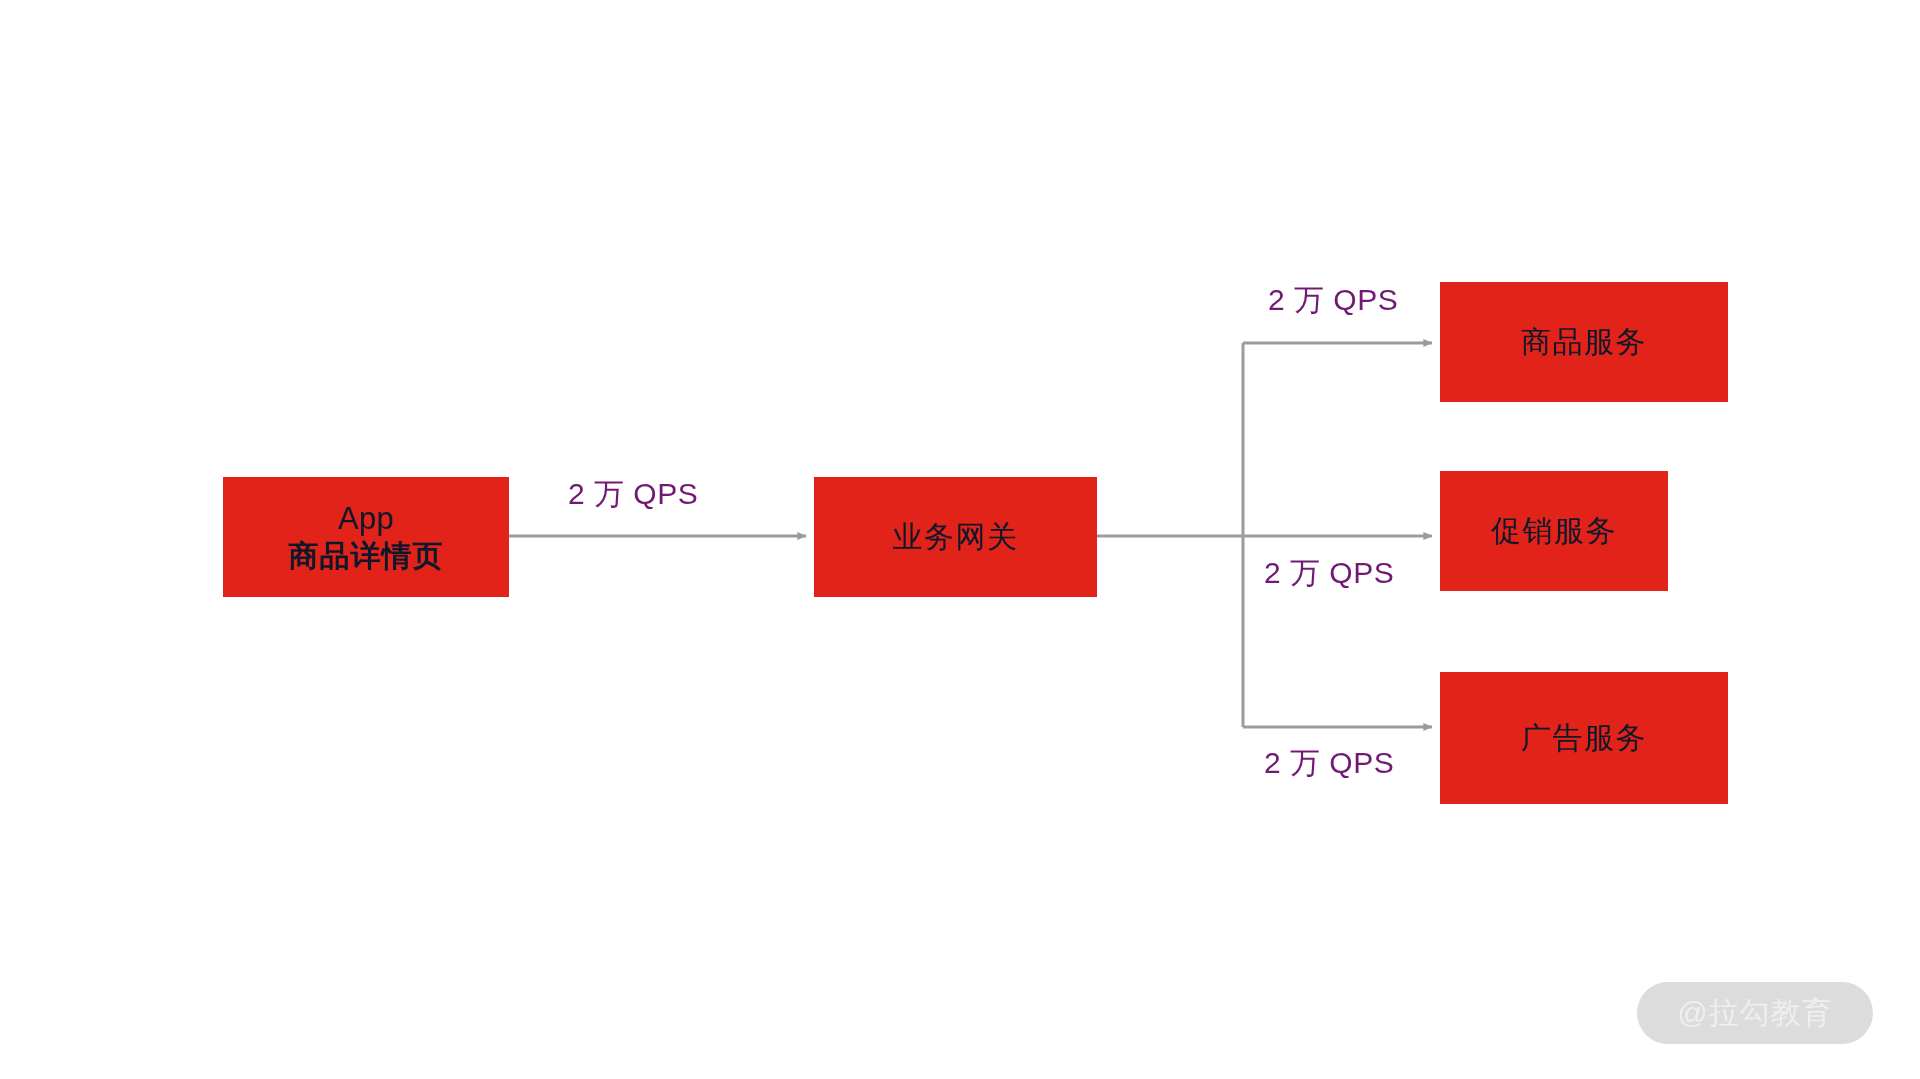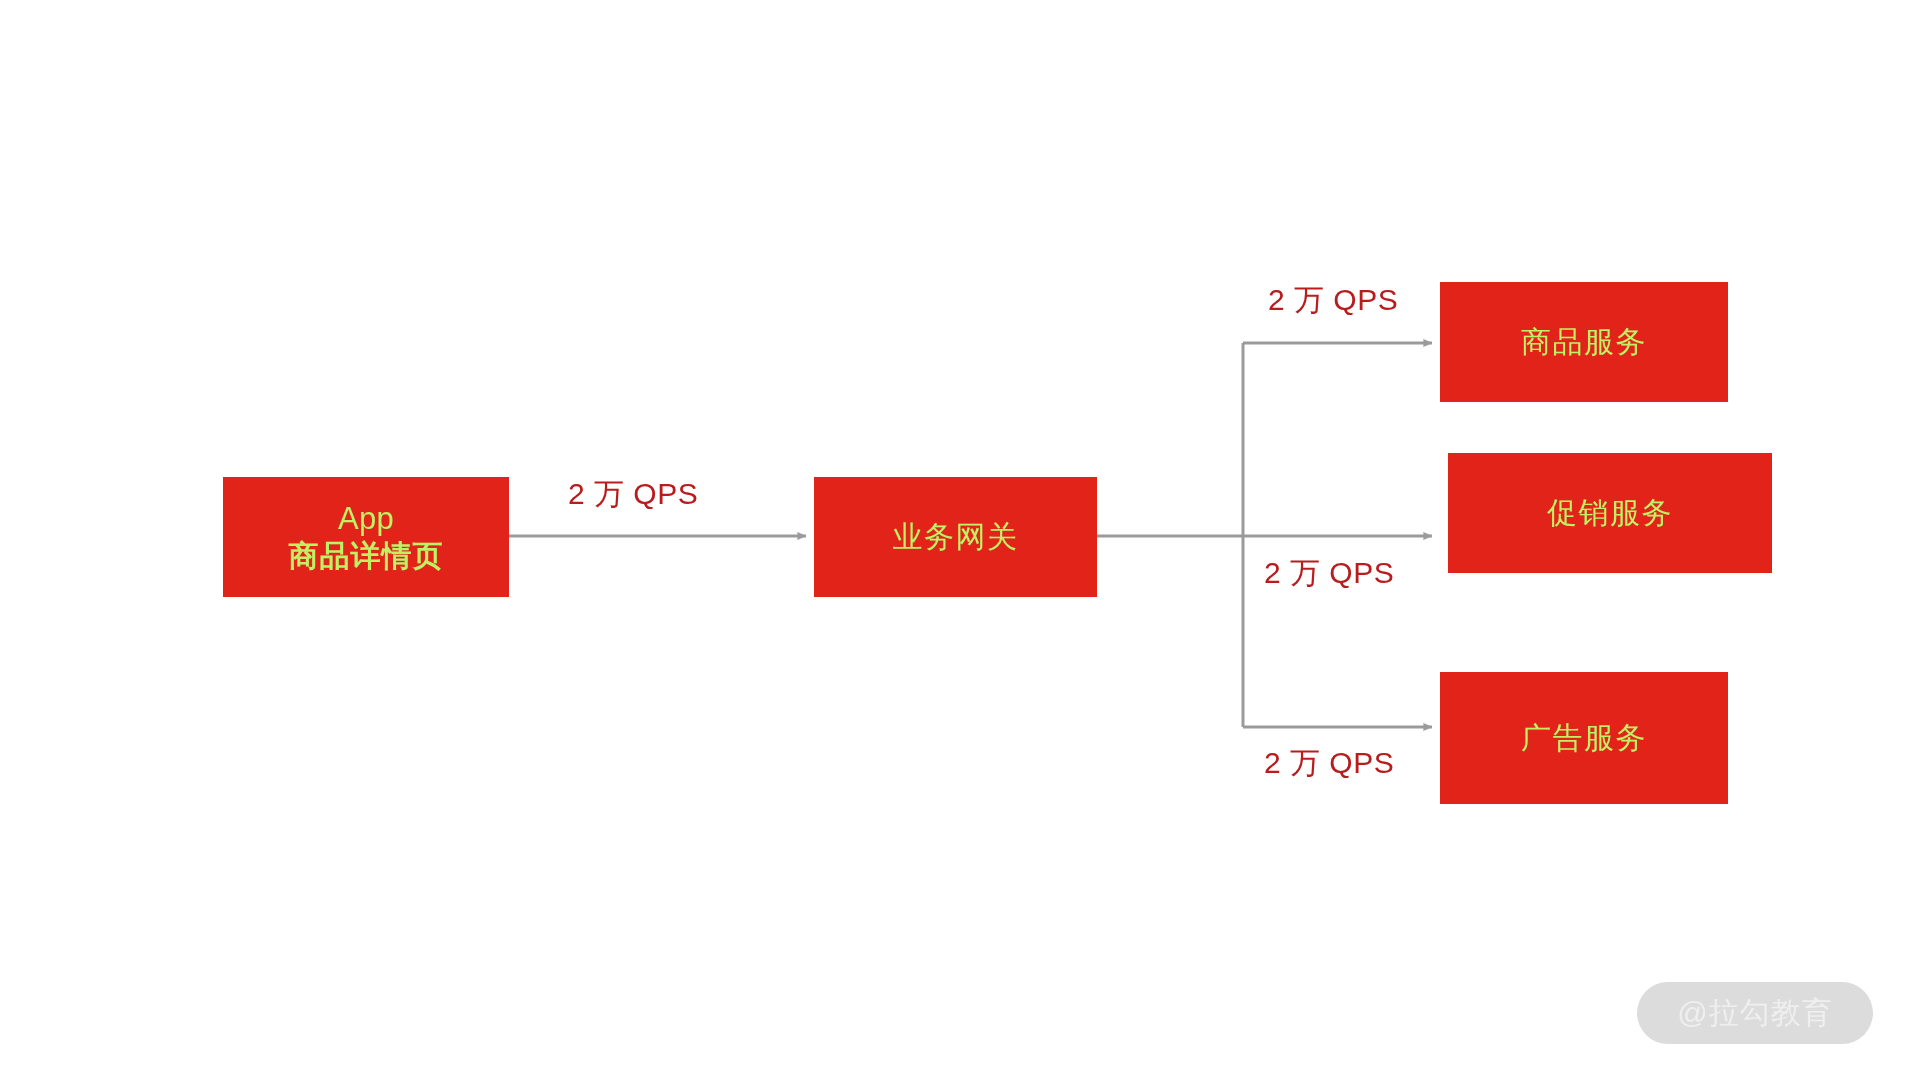--- a/index.html
+++ b/index.html
@@ -20,21 +20,21 @@
   }
 
   
   .node {
     position: absolute;
     background: #E2231A;
     display: flex;
     flex-direction: column;
     align-items: center;
     justify-content: center;
-    color: #bef264;
+    color: #0f172a;
     box-sizing: border-box;
     line-height: 1.18;
     text-align: center;
   }
   .node .line-en {
     font-size: 31px;
     font-weight: 400;
     letter-spacing: 0.3px;
   }
   .node .line-cn {
@@ -44,37 +44,37 @@
   }
   .node .single-cn {
     font-size: 30px;
     font-weight: 400;
     letter-spacing: 1.5px;
   }
 
   #node-app      { left: 186px;  top: 477px; width: 286px; height: 120px; margin-left: 37px; }
   #node-gateway  { left: 814px;  top: 477px; width: 283px; height: 120px; }
   #node-goods    { left: 1440px; top: 282px; width: 288px; height: 120px; }
-  #node-promo    { left: 1440px; top: 453px; width: 324px; height: 120px; margin-left: 8px; }
+  #node-promo    { left: 1440px; top: 471px; width: 228px; height: 120px; }
   #node-ads      { left: 1440px; top: 672px; width: 288px; height: 132px; }
 
   
   .connectors {
     position: absolute;
     left: 0;
     top: 0;
     width: 1920px;
     height: 1079px;
     pointer-events: none;
   }
 
   
   .edge-label {
     position: absolute;
-    color: #b91c1c;
+    color: #701a75;
     font-size: 30px;
     white-space: nowrap;
     letter-spacing: 0.5px;
   }
   #label-app-gateway { left: 568px;  top: 474px; }
   #label-goods       { left: 1268px; top: 280px; }
   #label-promo       { left: 1264px; top: 553px; }
   #label-ads         { left: 1264px; top: 743px; }
 
   

